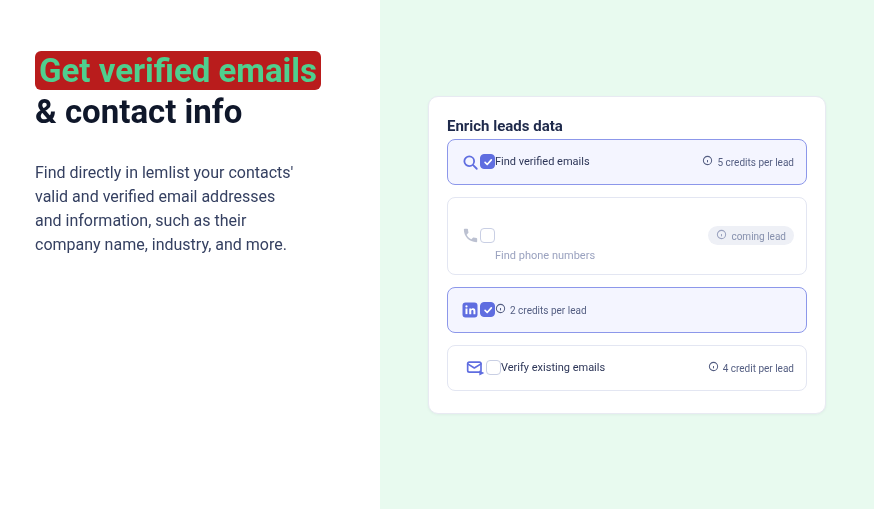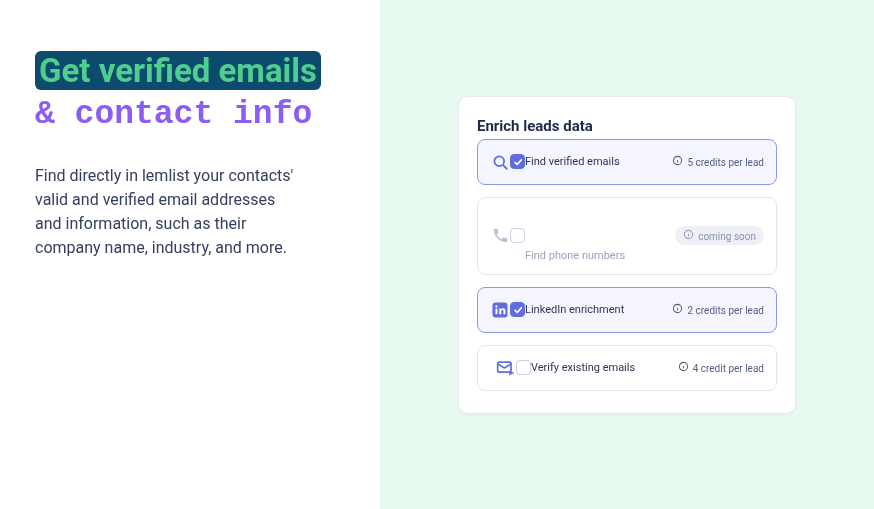--- a/index.html
+++ b/index.html
@@ -17,43 +17,42 @@
     background: #fff;
   }
   .heading {
     font-size: 33px;
     font-weight: 700;
     line-height: 1.25;
     margin-bottom: 28px;
   }
   .heading .highlight {
     color: #4fcf8e;
-    background: #0c4a6e;
+    background: #b91c1c;
     border-radius: 6px;
     padding: 0 4px;
   }
   .heading .rest {
-    color: #8b5cf6;
-    font-family: Liberation Mono, monospace;
+    color: #0f172a;
   }
   .description {
     font-size: 16px;
     color: #354061;
     line-height: 1.5;
     max-width: 270px;
   }
   .right-panel {
     flex: 1;
     background: #e8faef;
     display: flex;
     align-items: center;
     justify-content: center;
   }
   .card {
-    width: 338px;
+    width: 398px;
     background: #fff;
     border: 1px solid #e8eaf2;
     border-radius: 10px;
     padding: 20px 18px 22px 18px;
     box-shadow: 0 1px 3px rgba(30,40,70,0.05);
   }
   .card-title {
     font-size: 15px;
     font-weight: 700;
     color: #1f2a4b;
@@ -170,38 +169,37 @@
             </svg>
           </span>
           <span class="chk"></span>
           <span class="opt-label">Find phone numbers</span>
           <span class="cost pill">
             <span><svg width="11" height="11" viewBox="0 0 24 24" fill="none" stroke="#9aa2bf" stroke-width="2.2">
                 <circle cx="12" cy="12" r="9"></circle>
                 <line x1="12" y1="8" x2="12" y2="8"></line>
                 <line x1="12" y1="11" x2="12" y2="16"></line>
               </svg></span>
-            <span>coming soon</span>
+            <span>coming lead</span>
           </span>
         </div>
         <div class="opt selected">
           <span class="icon-box">
             <svg width="18" height="18" viewBox="0 0 24 24">
               <rect x="2" y="2" width="20" height="20" rx="4" fill="#5f6de0"></rect>
               <rect x="6" y="10" width="2.6" height="7.5" fill="#fff"></rect>
               <circle cx="7.3" cy="7.3" r="1.5" fill="#fff"></circle>
               <path d="M11 10h2.5v1.2c.5-.9 1.6-1.4 2.7-1.4 2.1 0 3 1.3 3 3.5v4.2h-2.6v-3.7c0-1-.4-1.7-1.4-1.7-.9 0-1.5.6-1.5 1.7v3.7H11V10z" fill="#fff"></path>
             </svg>
           </span>
           <span class="chk checked">
             <svg width="10" height="10" viewBox="0 0 24 24" fill="none" stroke="#fff" stroke-width="4" stroke-linecap="round" stroke-linejoin="round">
               <polyline points="5 13 10 18 20 7"></polyline>
             </svg>
           </span>
-          <span class="opt-label">LinkedIn enrichment</span>
           <span class="cost">
             <span><svg width="11" height="11" viewBox="0 0 24 24" fill="none" stroke="#545e82" stroke-width="2.2">
                 <circle cx="12" cy="12" r="9"></circle>
                 <line x1="12" y1="8" x2="12" y2="8"></line>
                 <line x1="12" y1="11" x2="12" y2="16"></line>
               </svg></span>
             <span>2 credits per lead</span>
           </span>
         </div>
         <div class="opt">

